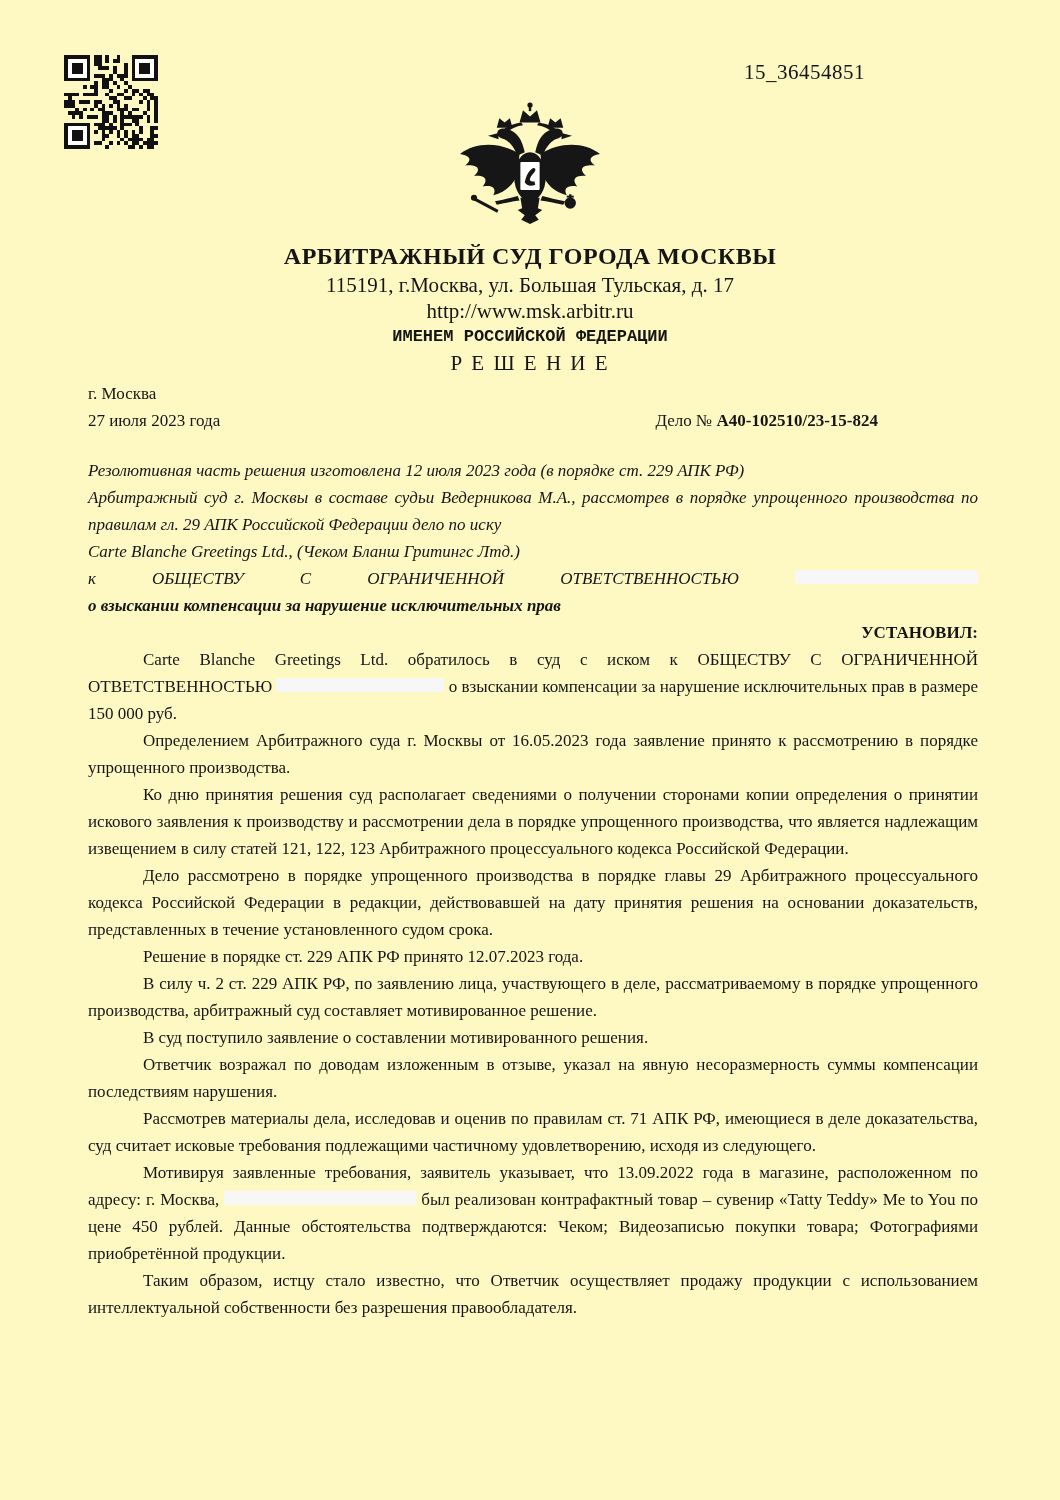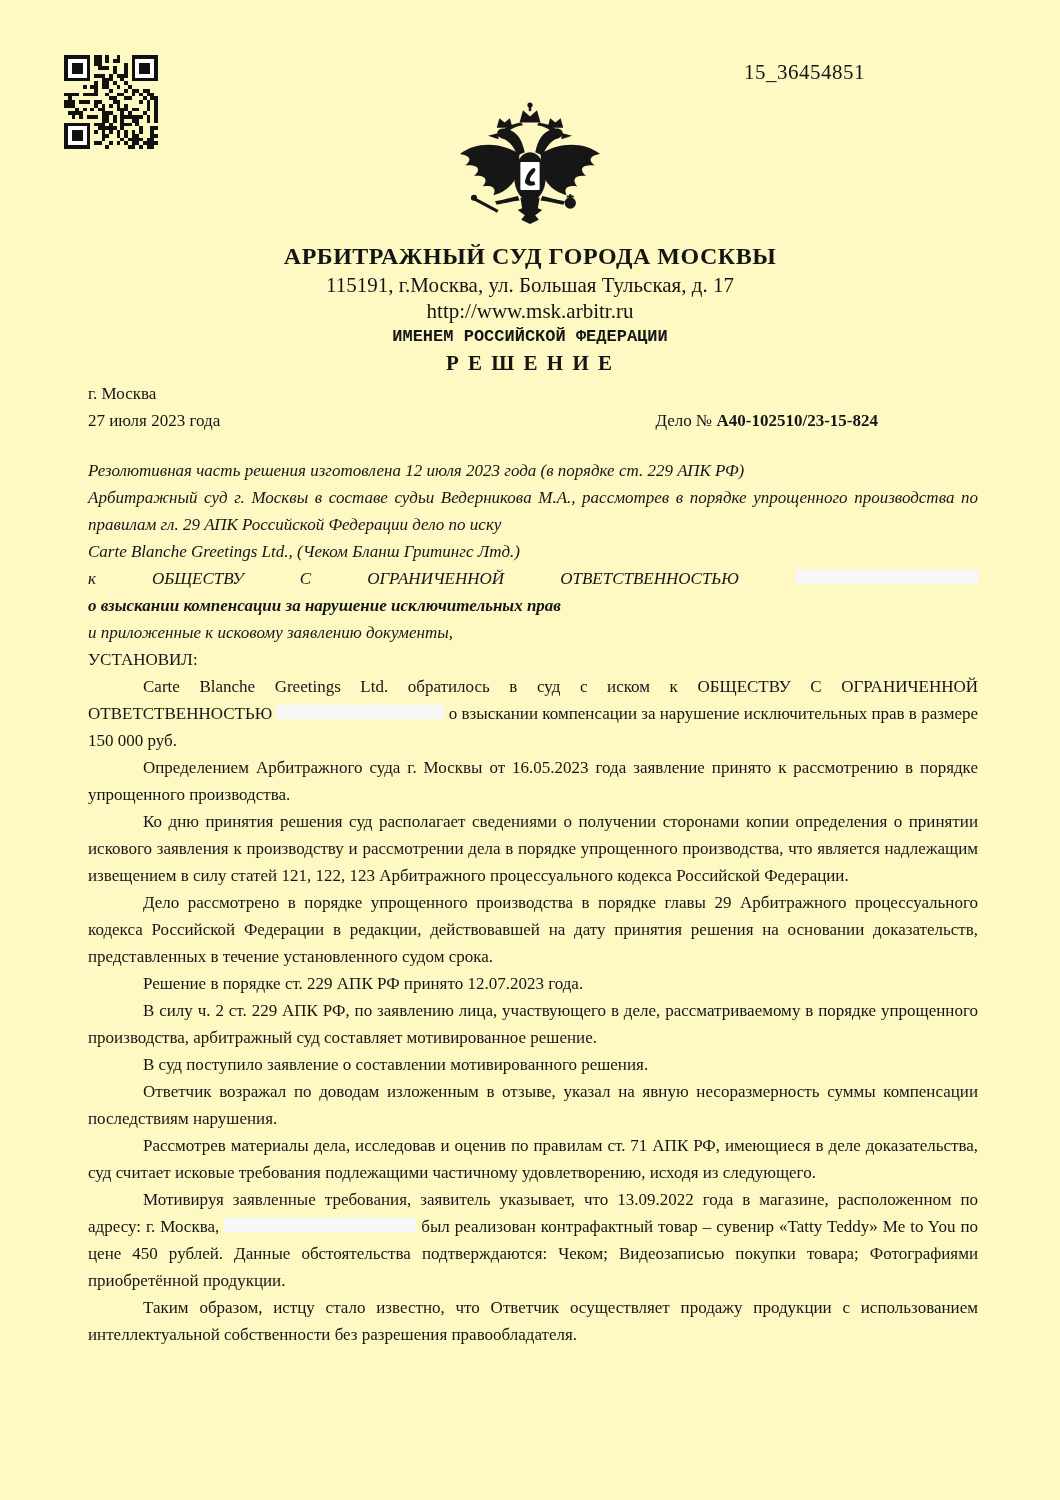--- a/index.html
+++ b/index.html
@@ -16,35 +16,35 @@
   .stamp-number{position:absolute;left:744px;top:60px;font-size:21px;letter-spacing:.5px;}
 
   .eagle{position:absolute;left:432px;top:98px;width:196px;height:140px;}
   .eagle svg{width:100%;height:100%;display:block;}
 
   .header-block{position:absolute;left:0;top:243px;width:1060px;text-align:center;line-height:26px;}
   .court-name{font-size:24px;font-weight:bold;letter-spacing:.5px;}
   .court-address{font-size:21px;margin-top:3px;}
   .court-site{font-size:21px;}
   .in-name{font-size:17px;font-weight:bold;font-family:Liberation Mono, monospace;}
-  .decision-word{font-size:21px;font-weight:bold;letter-spacing:2px;}
+  .decision-word{font-size:21px;font-weight:normal;letter-spacing:2px;}
 
   .body-block{position:absolute;left:88px;top:380px;width:890px;font-size:17px;line-height:27px;}
   .body-block p{margin:0;}
   .city-line{margin:0;}
   .date-row{display:flex;justify-content:space-between;align-items:baseline;}
   .case-cell{margin-right:100px;white-space:nowrap;}
   .case-number{font-weight:bold;}
 
   .preamble{margin-top:23px;font-style:italic;}
   .just{text-align:justify;}
   .ind{text-indent:55px;}
   .force-just{text-align:justify;text-align-last:justify;}
   .bold-line{font-weight:bold;margin-top:13px;}
-  .heading-center{text-align:left;font-weight:normal;margin-top:18px;}
+  .heading-center{text-align:right;font-weight:bold;margin-top:18px;}
 
   .gap{display:inline-block;height:14px;vertical-align:baseline;background:#f7f7f7;}
   .gap-a{width:183px;}
   .gap-b{width:168px;}
   .gap-c{width:192px;}
 </style>
 </head>
 <body>
 
 <div class="page">
@@ -327,21 +327,20 @@
       <span>27 июля 2023 года</span>
       <span class="case-cell"><span>Дело № </span><span class="case-number">А40-102510/23-15-824</span></span>
     </div>
 
     <div class="preamble">
       <p class="just">Резолютивная часть решения изготовлена 12 июля 2023 года (в порядке ст. 229 АПК РФ)</p>
       <p class="just">Арбитражный суд г. Москвы в составе судьи Ведерникова М.А., рассмотрев в порядке упрощенного производства по правилам гл. 29 АПК Российской Федерации дело по иску</p>
       <p>Carte Blanche Greetings Ltd., (Чеком Бланш Гритингс Лтд.)</p>
       <p class="force-just"><span>к ОБЩЕСТВУ С ОГРАНИЧЕННОЙ ОТВЕТСТВЕННОСТЬЮ</span> <span class="gap gap-a"></span></p>
       <p class="bold-line">о взыскании компенсации за нарушение исключительных прав</p>
-      <p>и приложенные к исковому заявлению документы,</p>
     </div>
 
     <p class="heading-center">УСТАНОВИЛ:</p>
 
     <p class="just ind"><span>Carte Blanche Greetings Ltd. обратилось в суд с иском к ОБЩЕСТВУ С ОГРАНИЧЕННОЙ ОТВЕТСТВЕННОСТЬЮ</span> <span class="gap gap-b"></span> <span>о взыскании компенсации за нарушение исключительных прав в размере 150 000 руб.</span></p>
 
     <p class="just ind">Определением Арбитражного суда г. Москвы от 16.05.2023 года заявление принято к рассмотрению в порядке упрощенного производства.</p>
     <p class="just ind">Ко дню принятия решения суд располагает сведениями о получении сторонами копии определения о принятии искового заявления к производству и рассмотрении дела в порядке упрощенного производства, что является надлежащим извещением в силу статей 121, 122, 123 Арбитражного процессуального кодекса Российской Федерации.</p>
     <p class="just ind">Дело рассмотрено в порядке упрощенного производства в порядке главы 29 Арбитражного процессуального кодекса Российской Федерации в редакции, действовавшей на дату принятия решения на основании доказательств, представленных в течение установленного судом срока.</p>
     <p class="just ind">Решение в порядке ст. 229 АПК РФ принято 12.07.2023 года.</p>

